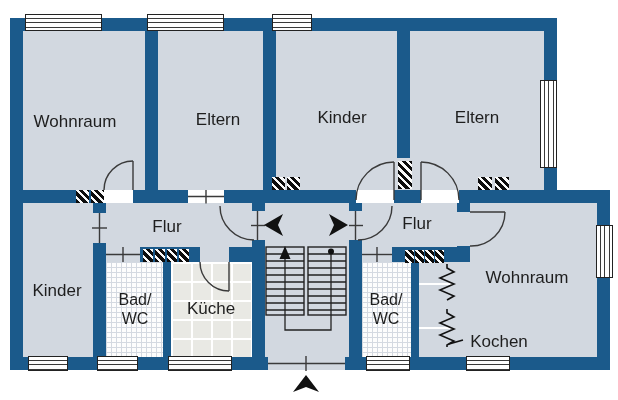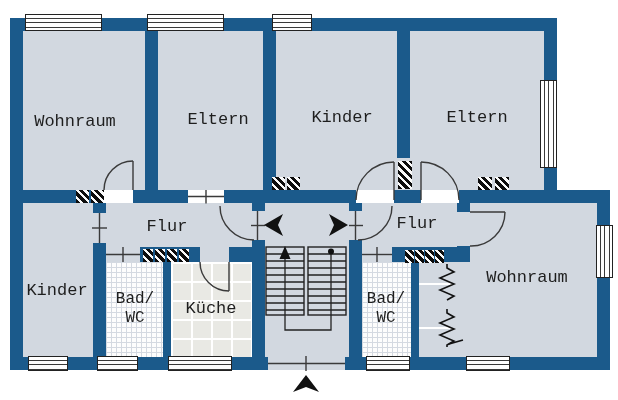--- a/index.html
+++ b/index.html
@@ -1,17 +1,17 @@
 <!DOCTYPE html>
 <html><head>
 <meta charset="utf-8">
 <style>
   html,body{margin:0;padding:0;background:#fff;}
   #plan{position:relative;width:618px;height:400px;background:#fff;overflow:hidden;
-        font-family:Liberation Mono, monospace;}
+        font-family:Liberation Sans, sans-serif;}
   .fill{position:absolute;background:#d2d8e0;}
   .wall{position:absolute;background:#1b5a8b;}
   .tile-fine{position:absolute;background-color:#fdfdfd;
      background-image:linear-gradient(#d4d9e1 1px,transparent 1px),
                       linear-gradient(90deg,#d4d9e1 1px,transparent 1px);
      background-size:5px 5px;}
   .tile-big{position:absolute;background-color:#e9e9e4;
      background-image:linear-gradient(#fff 2px,transparent 2px),
                       linear-gradient(90deg,#fff 2px,transparent 2px);
      background-size:20px 19px;}
@@ -200,14 +200,15 @@
   <div class="lbl small" style="left:135px;top:309px;">
     <span>Bad/</span><br>
     <span>WC</span>
   </div>
   <div class="lbl" style="left:211px;top:308px;">Küche</div>
   <div class="lbl small" style="left:386px;top:309px;">
     <span>Bad/</span><br>
     <span>WC</span>
   </div>
   <div class="lbl" style="left:527px;top:277px;">Wohnraum</div>
+  <div class="lbl" style="left:499px;top:341px;">Kochen</div>
 
 </div>
 
 </body></html>

